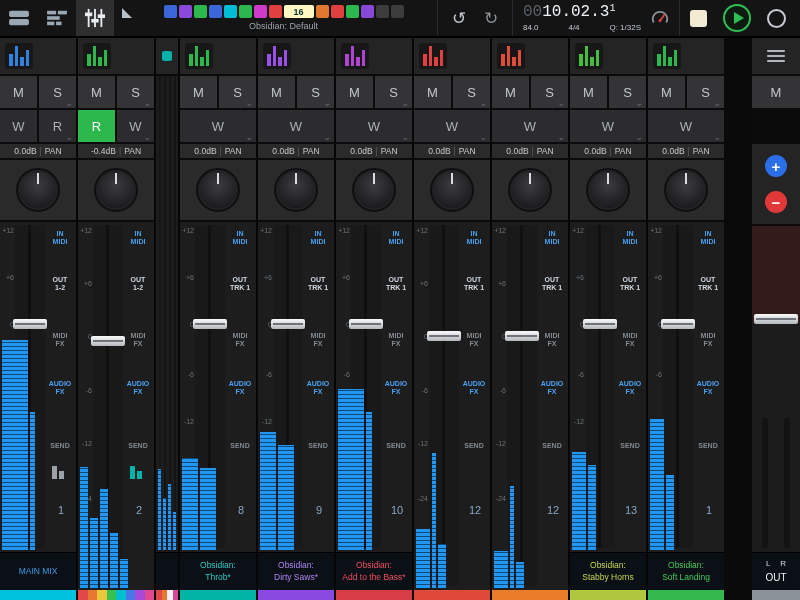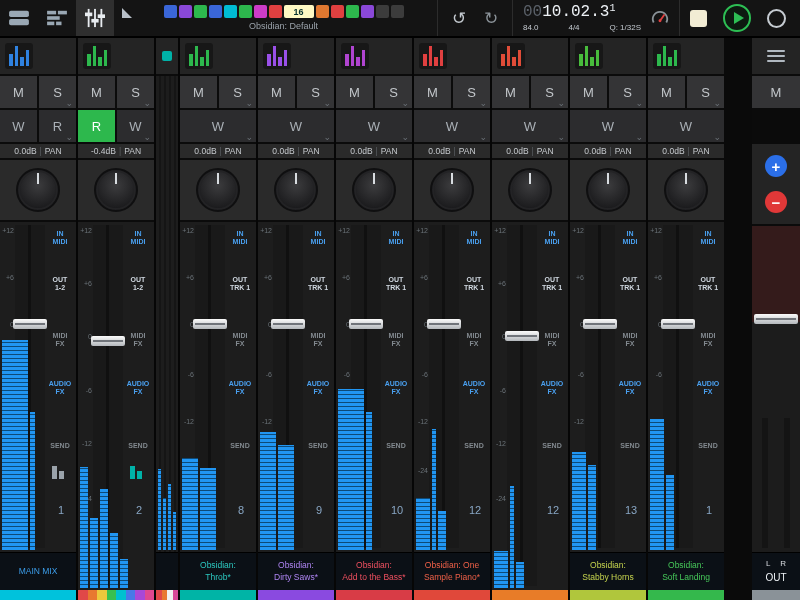--- a/index.html
+++ b/index.html
@@ -585,22 +585,20 @@
 TRK 1</div>
               <div class="route r2" style="color: rgb(130, 137, 143);">MIDI
 FX</div>
               <div class="route r3" style="color: rgb(74, 160, 240);">AUDIO
 FX</div>
               <div class="route r4" style="color: rgb(130, 137, 143);">SEND</div>
             </div>
 
       <div class="chan-num">12</div>
     </div>
-    <div class="name-bar" style="color: rgb(240, 96, 72);">Obsidian: One
-Sample Piano*</div>
     <div class="color-strip">
             <i style="background: rgb(224, 72, 58);"></i>
           </div>
   </div>
         <div class="channel">
     <div class="row icon-row">
       <div class="chan-icon">
               <i style="background: rgb(224, 76, 56);"></i>
               <i style="background: rgb(224, 76, 56);"></i>
               <i style="background: rgb(224, 76, 56);"></i>

